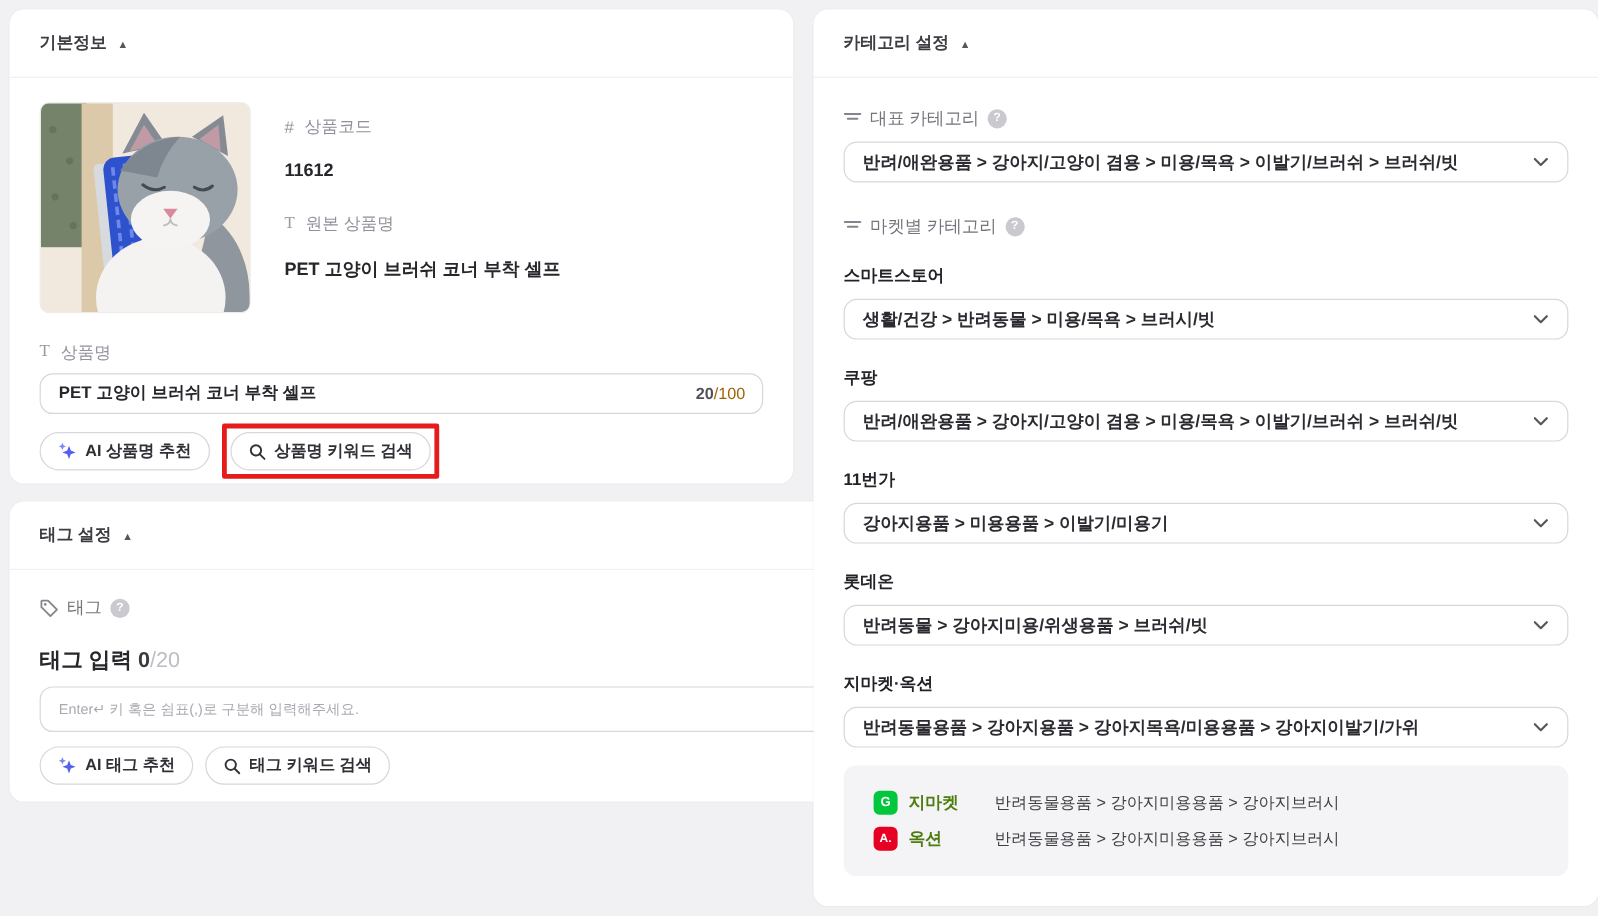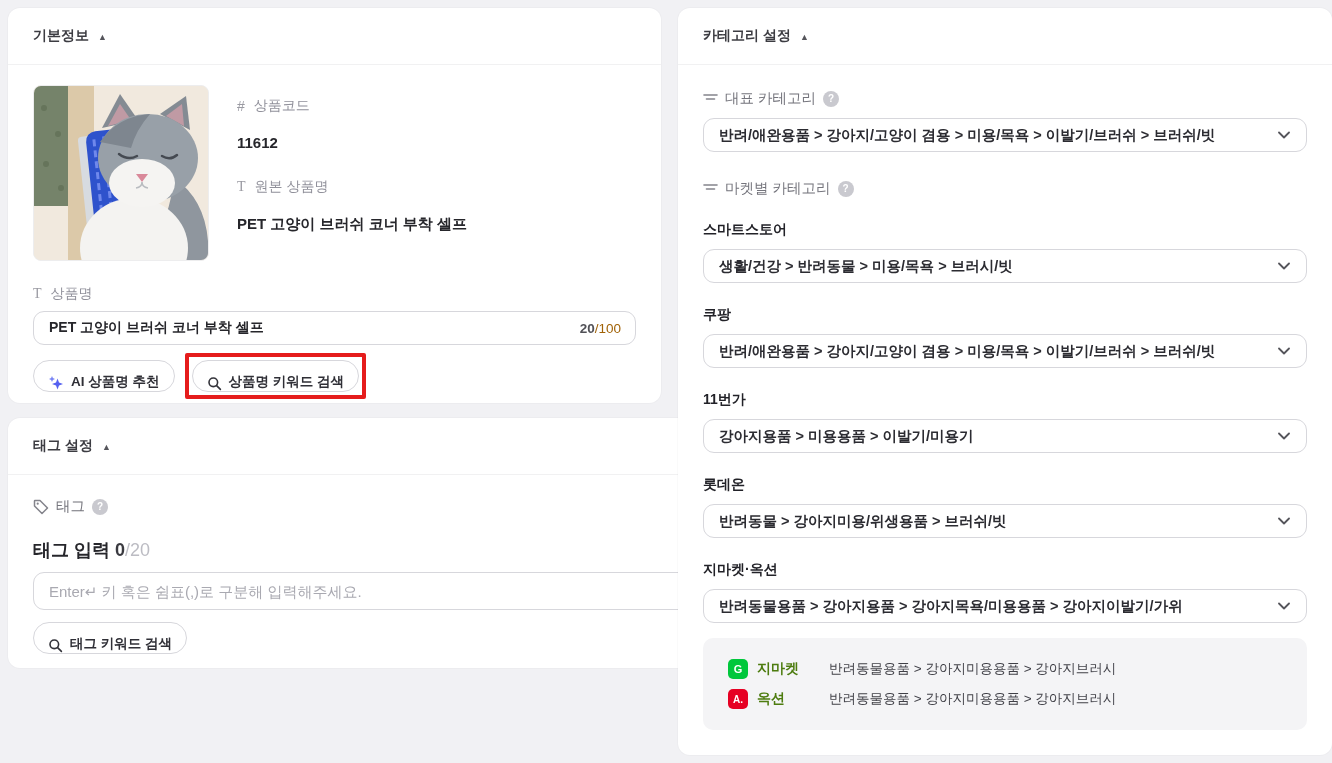--- a/index.html
+++ b/index.html
@@ -45,32 +45,32 @@
   .glyph-serif { font-family:"Liberation Serif", serif; }
   .meta-value { font-size:15px; font-weight:700; color:#26262b; margin:19px 0 27px 0; }
 
   .name-label { margin-top:24px; }
   .input-wrap { position:relative; margin-top:8px; }
   .text-input {
     width:100%; height:34px; border:1px solid #d7d7dc; border-radius:11px;
     padding:0 62px 0 15px; font-size:14px; font-weight:700; color:#26262b;
     outline:none; background:#fff; font-family:"Liberation Sans", sans-serif;
   }
-  .tag-text-input { height:38px; font-weight:400; font-size:15px; padding-right:23px; }
+  .tag-text-input { height:38px; font-weight:400; font-size:12px; padding-right:23px; }
   .tag-text-input::placeholder { color:#a9a9b1; }
   .counter {
     position:absolute; right:15px; top:50%; transform:translateY(-50%);
     font-size:13.5px;
   }
   .counter .cnt { color:#515157; font-weight:600; }
   .counter .lim { color:#a16207; }
 
   .btn-row { display:flex; align-items:center; margin-top:8px; }
   .btn {
-    height:32px; display:inline-flex; align-items:flex-end; gap:7px;
+    height:32px; display:inline-flex; align-items:center; gap:7px;
     padding:0 14px; background:#fff; border:1px solid #d7d7dc;
     border-radius:16px; font-size:13.5px; font-weight:600; color:#2f2f36;
     cursor:pointer; font-family:"Liberation Sans", sans-serif; white-space:nowrap;
   }
   .red-box {
     margin-left:10px; border:4px solid #e51c1c; border-radius:2px;
     padding:3px; display:inline-flex;
   }
 
   
@@ -215,20 +215,27 @@
     </div>
     <div class="tag-count-row">
       <span>태그 입력</span>
       <span class="cnt">0</span><span class="lim">/20</span>
     </div>
     <div class="input-wrap tag-input-wrap">
       <input class="text-input tag-text-input" type="text" placeholder="Enter↵ 키 혹은 쉼표(,)로 구분해 입력해주세요." style="">
     </div>
     <div class="btn-row tag-btn-row">
       <button class="btn">
+        <svg class="icon-svg" width="16" height="16" viewBox="0 0 16 16">
+          <path d="M9.5 3.5 L11 7.5 L15 9 L11 10.5 L9.5 14.5 L8 10.5 L4 9 L8 7.5 Z" fill="#5560f0"></path>
+          <path d="M4 1 L4.9 3.1 L7 4 L4.9 4.9 L4 7 L3.1 4.9 L1 4 L3.1 3.1 Z" fill="#7a86f5"></path>
+        </svg>
+        <span>AI 태그 추천</span>
+      </button>
+      <button class="btn">
         <svg class="icon-svg" width="15" height="15" viewBox="0 0 15 15">
           <circle cx="6.3" cy="6.3" r="4.3" fill="none" stroke="#33333a" stroke-width="1.6"></circle>
           <line x1="9.6" y1="9.6" x2="13.4" y2="13.4" stroke="#33333a" stroke-width="1.6" stroke-linecap="round"></line>
         </svg>
         <span>태그 키워드 검색</span>
       </button>
     </div>
   </div>
 </section>
 

